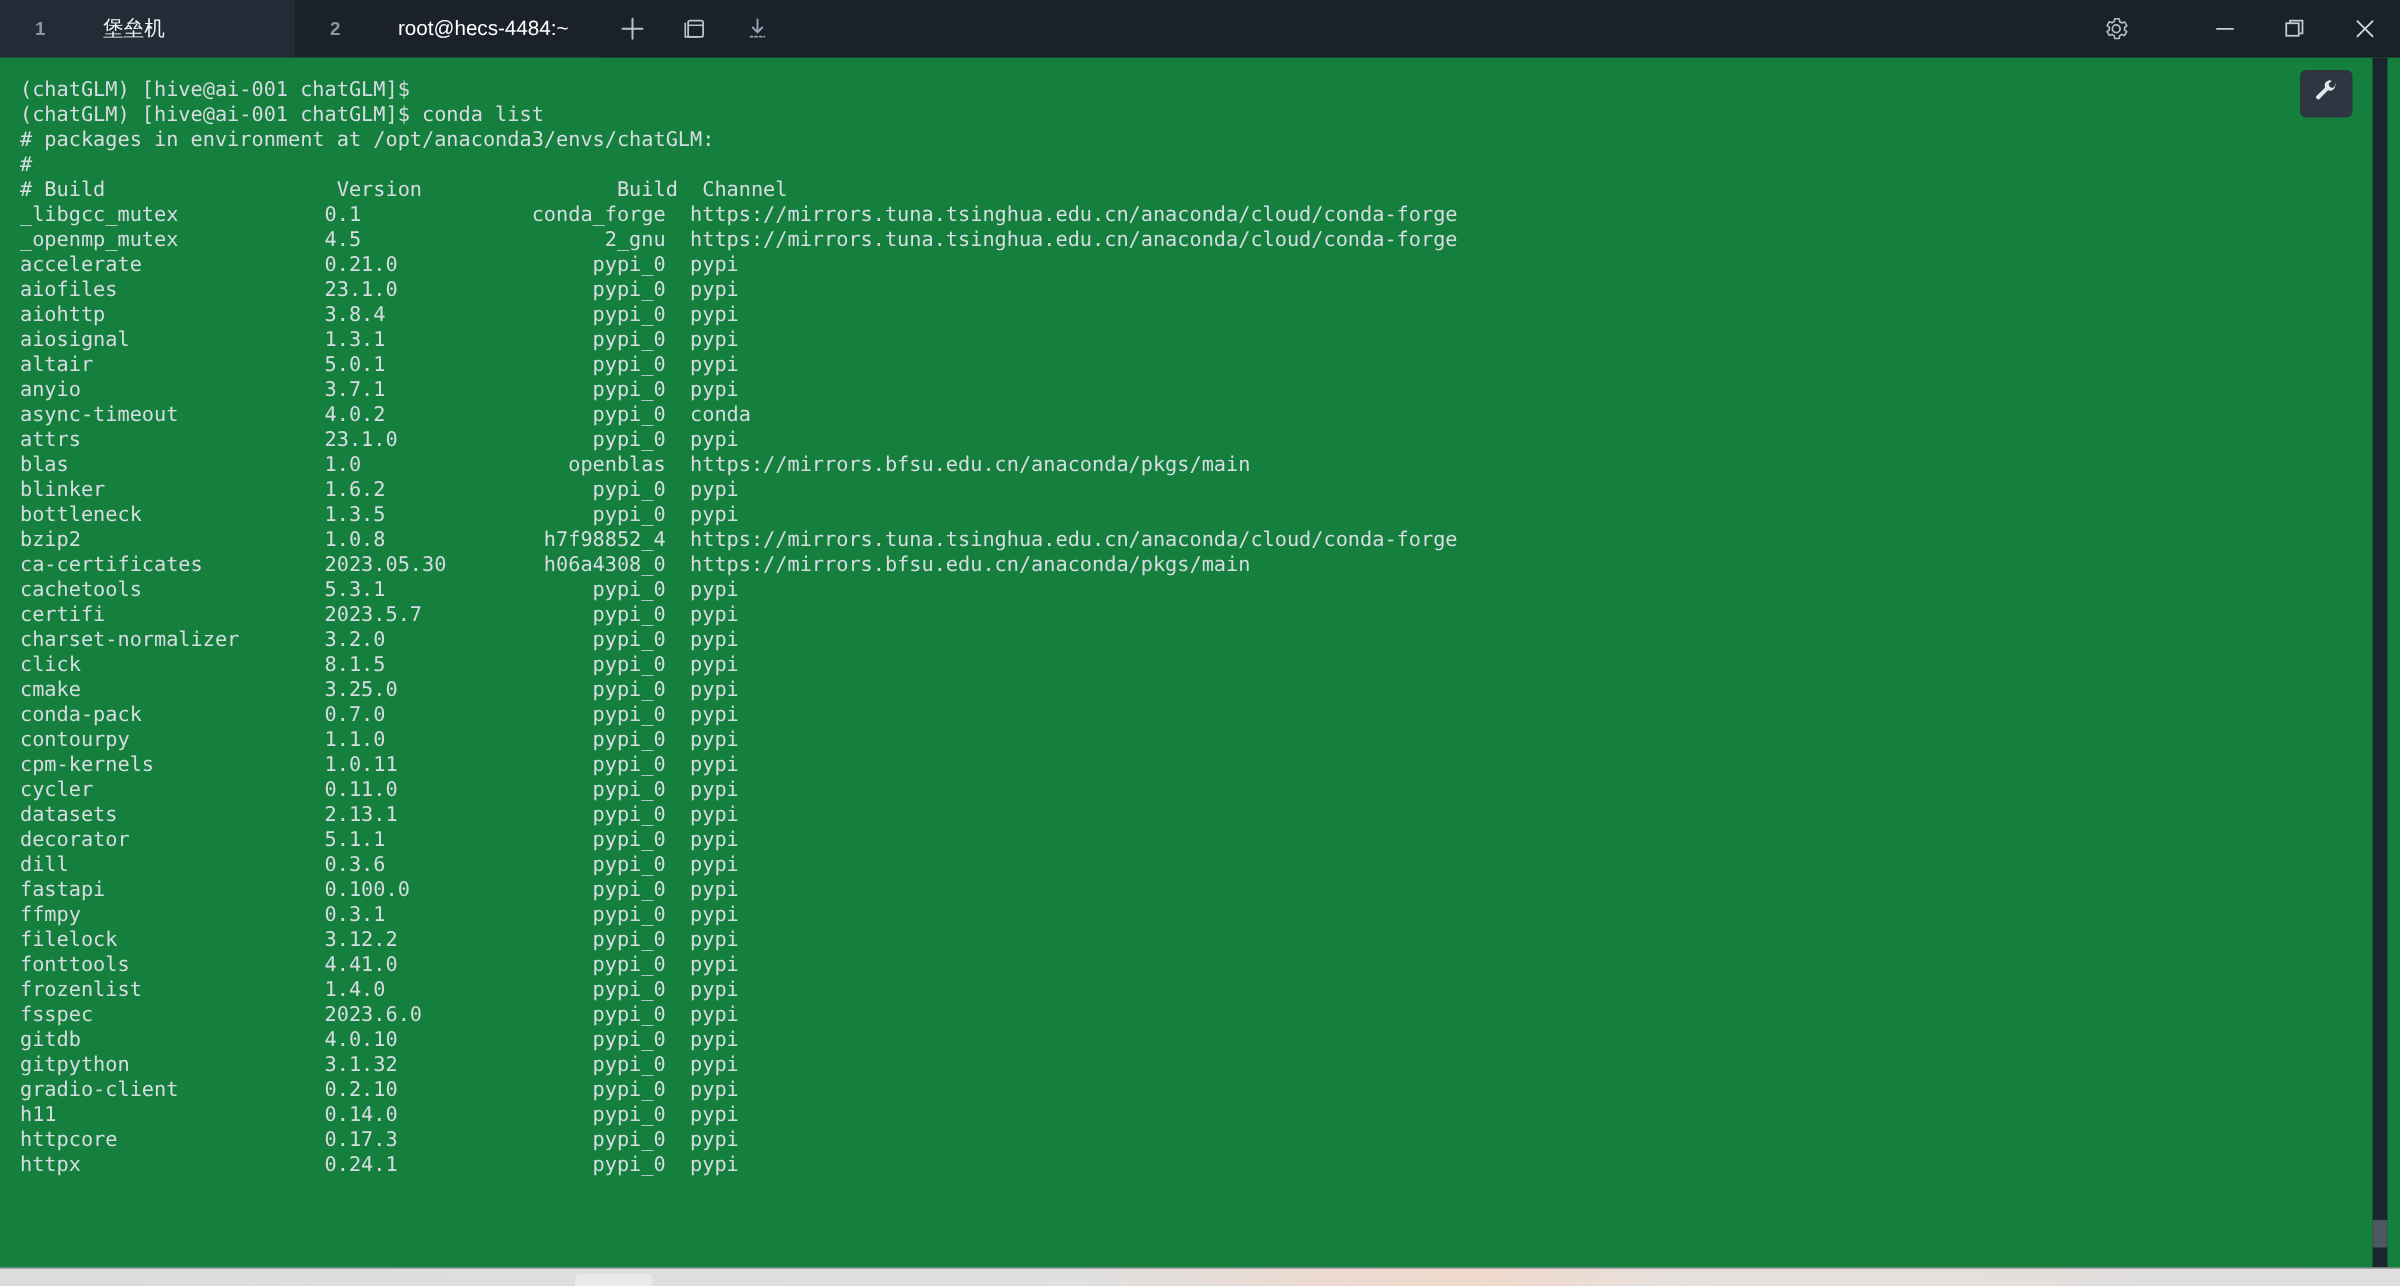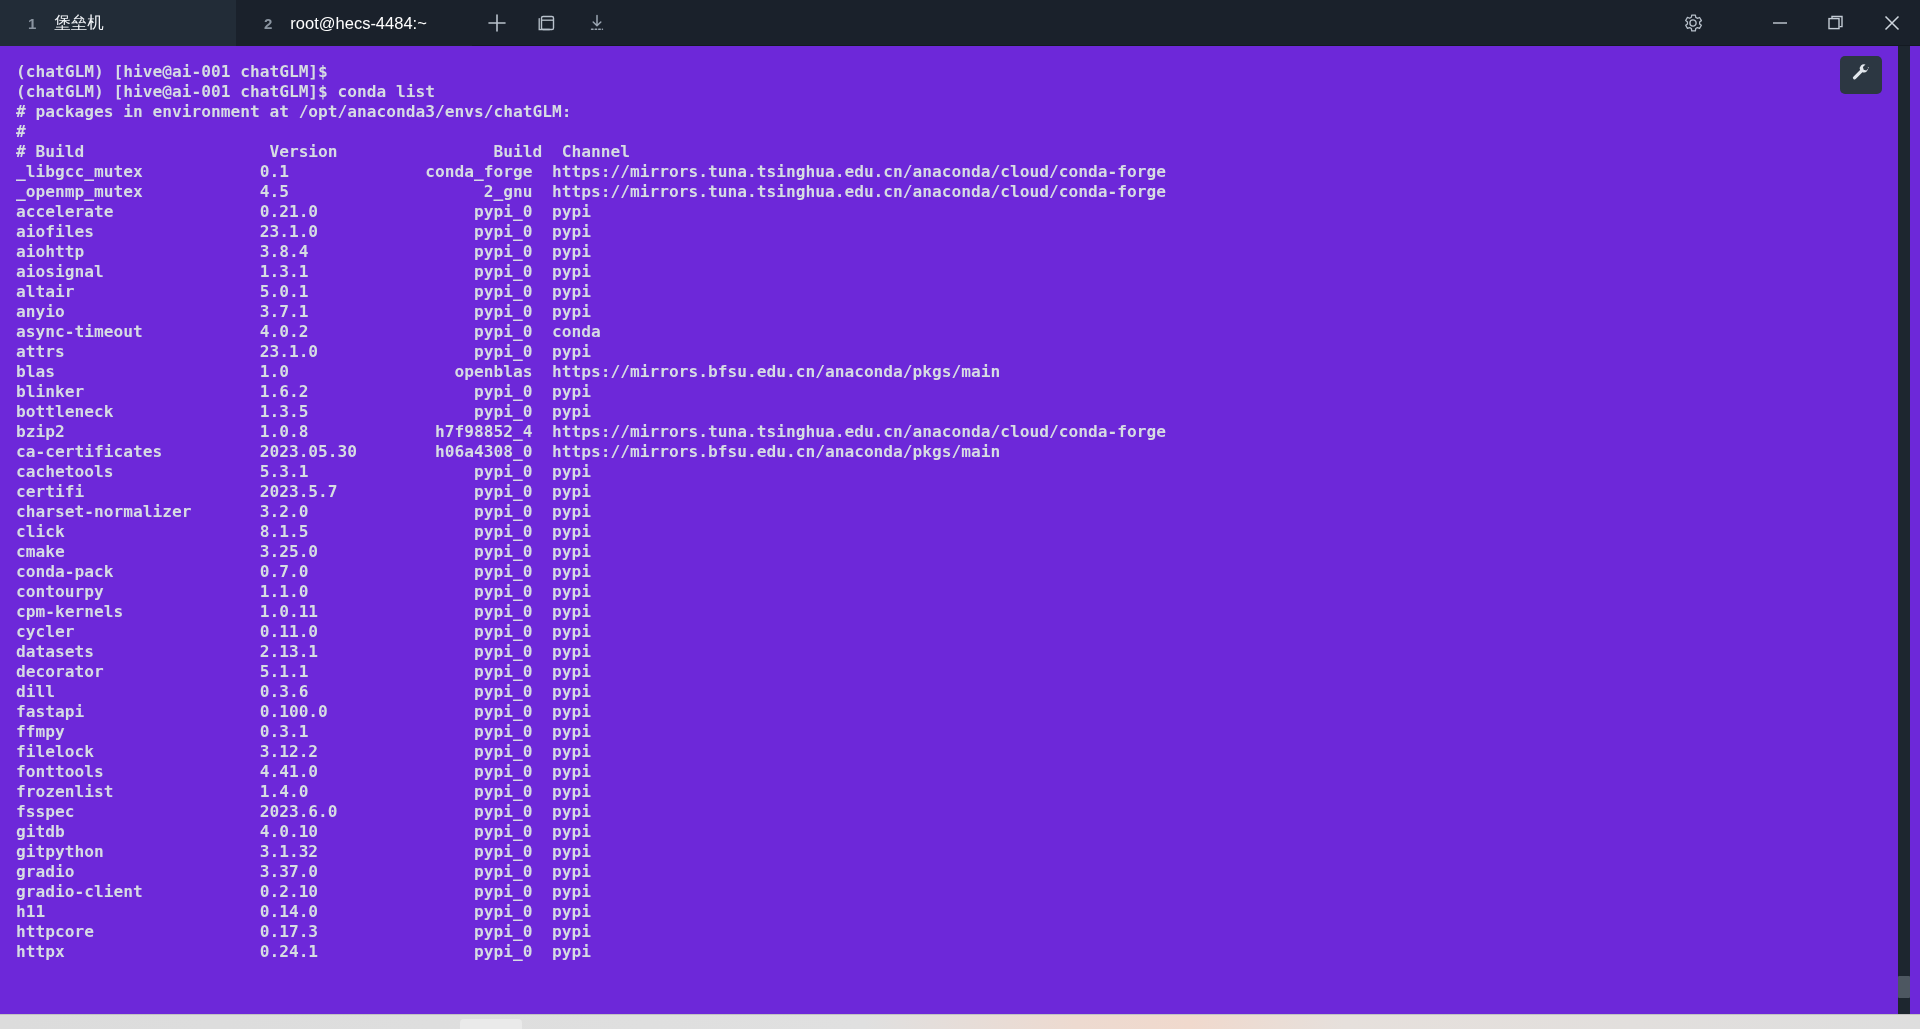--- a/index.html
+++ b/index.html
@@ -34,20 +34,21 @@
     font-family:"Liberation Sans", sans-serif;
   }
   .tab .tabnum {
     color:#8b95a1; font-size:15px; font-weight:600;
     font-family:"Liberation Sans", sans-serif;
   }
   .tab .tablabel {
     color:#e3e8ee; font-size:16.5px;
     white-space:nowrap;
     font-family:"Liberation Sans", sans-serif;
+    margin-left:28px;
   }
   .tab.active { background:#222c37; }
   .tab.active .tablabel { color:#f2f5f8; }
   .tab.inactive { background:#1a212b; }
   .tab.inactive .tablabel { color:#ffffff; }
 
   .tab-actions {
     display:flex; align-items:center; gap:0;
     height:46px;
   }
@@ -69,23 +70,22 @@
     cursor:default;
   }
   .win-btn.gear { width:62px; margin-right:28px; }
   .win-btn svg { display:block; }
 
   
   .terminal {
     position:absolute;
     top:46px; left:0;
     width:1920px; height:968px;
-    background:#6d28d9;
+    background:#15803d;
     overflow:hidden;
-    font-weight:bold;
   }
   .term-inner {
     position:absolute;
     top:16px; left:16px;
     width:1880px;
   }
   .line {
     font-family:"DejaVu Sans Mono", monospace;
     font-size:16.2px;
     line-height:20px;
@@ -252,21 +252,20 @@
         <div class="line">decorator                5.1.1                 pypi_0  pypi</div>
         <div class="line">dill                     0.3.6                 pypi_0  pypi</div>
         <div class="line">fastapi                  0.100.0               pypi_0  pypi</div>
         <div class="line">ffmpy                    0.3.1                 pypi_0  pypi</div>
         <div class="line">filelock                 3.12.2                pypi_0  pypi</div>
         <div class="line">fonttools                4.41.0                pypi_0  pypi</div>
         <div class="line">frozenlist               1.4.0                 pypi_0  pypi</div>
         <div class="line">fsspec                   2023.6.0              pypi_0  pypi</div>
         <div class="line">gitdb                    4.0.10                pypi_0  pypi</div>
         <div class="line">gitpython                3.1.32                pypi_0  pypi</div>
-        <div class="line">gradio                   3.37.0                pypi_0  pypi</div>
         <div class="line">gradio-client            0.2.10                pypi_0  pypi</div>
         <div class="line">h11                      0.14.0                pypi_0  pypi</div>
         <div class="line">httpcore                 0.17.3                pypi_0  pypi</div>
         <div class="line">httpx                    0.24.1                pypi_0  pypi</div>
       </div>
 
     <div class="wrench-btn">
       <span>
         <svg width="20" height="20" viewBox="0 0 24 24">
           <path d="M20.2 4.6a5 5 0 0 1-6.5 6.5L5.9 18.9a2 2 0 1 1-2.8-2.8l7.8-7.8a5 5 0 0 1 6.5-6.5l-3.1 3.1.9 3.1 3.1.9 3.1-3.1z" fill="#e2e7ec"></path>

